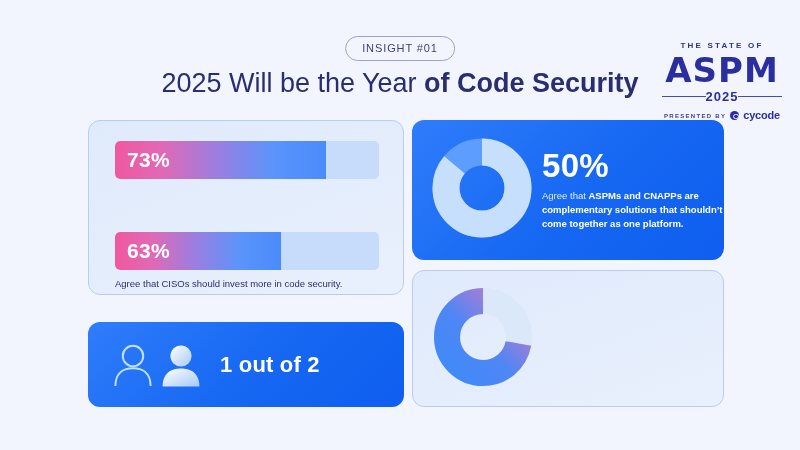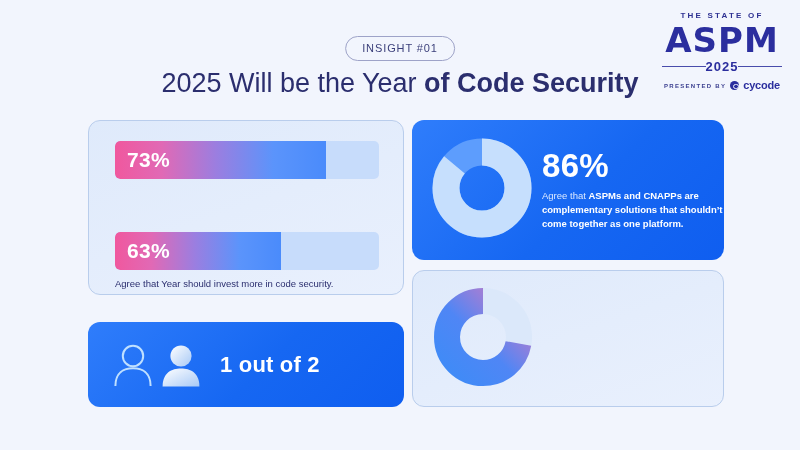--- a/index.html
+++ b/index.html
@@ -23,20 +23,21 @@
     right: 18px;
     width: 120px;
     text-align: center;
     line-height: 1;
   }
   .logo-state {
     font-size: 8px;
     letter-spacing: 2.2px;
     color: #2e3192;
     font-weight: 600;
+    margin-top: 30px;
   }
   .logo-aspm {
     font-size: 34px;
     font-weight: 800;
     letter-spacing: 1px;
     color: #2b2e9e;
     margin-top: 3px;
     font-family: "DejaVu Sans", sans-serif;
   }
   .logo-year-row {
@@ -255,21 +256,21 @@
       <div class="bar-fill" id="fill0" style="width: 80%;"></div>
       <div class="bar-value">73%</div>
     </div>
   </div>
 
   <div class="bar-group" style="top:111px;">
     <div class="bar-track">
       <div class="bar-fill" id="fill1" style="width: 63%;"></div>
       <div class="bar-value">63%</div>
     </div>
-    <div class="bar-caption">Agree that Year should invest more in code security.</div>
+    <div class="bar-caption">Agree that CISOs should invest more in code security.</div>
   </div>
 
 </div>
 
 <div class="panel panel-blue" id="ratio-panel">
   <div class="people">
     <svg width="42" height="44" viewBox="0 0 42 44">
       <circle cx="21" cy="13" r="10.2" fill="none" stroke="#bfe0ff" stroke-width="2"></circle>
       <path d="M3.4 43 C3.4 29.5 12 25.2 21 25.2 C30 25.2 38.6 29.5 38.6 43" fill="none" stroke="#bfe0ff" stroke-width="2"></path>
     </svg>
@@ -290,21 +291,21 @@
 </div>
 
 <div class="panel panel-blue" id="donut86-panel">
   <div class="donut-wrap">
     <svg width="104" height="104" viewBox="0 0 104 104">
       <circle cx="52" cy="52" r="36" fill="none" stroke="#5d9dfd" stroke-width="27"></circle>
       <circle id="arc86" cx="52" cy="52" r="36" fill="none" stroke="#c6dffd" stroke-width="27" transform="rotate(-90 52 52)" stroke-dasharray="194.52741711028 31.667253948185106"></circle>
     </svg>
   </div>
   <div class="donut-text">
-    <div class="donut-value">86%</div>
+    <div class="donut-value">50%</div>
     <div class="donut-caption"><span>Agree that </span><b>ASPMs and CNAPPs are complementary solutions that shouldn’t come together as one platform.</b></div>
   </div>
 </div>
 
 <div class="panel panel-light" id="donut72-panel">
   <div class="donut-wrap">
     <svg width="104" height="104" viewBox="0 0 104 104">
       <defs>
         <linearGradient id="g72" x1="0" y1="1" x2="1" y2="0">
           <stop offset="0" stop-color="#3f8bf7"></stop>

